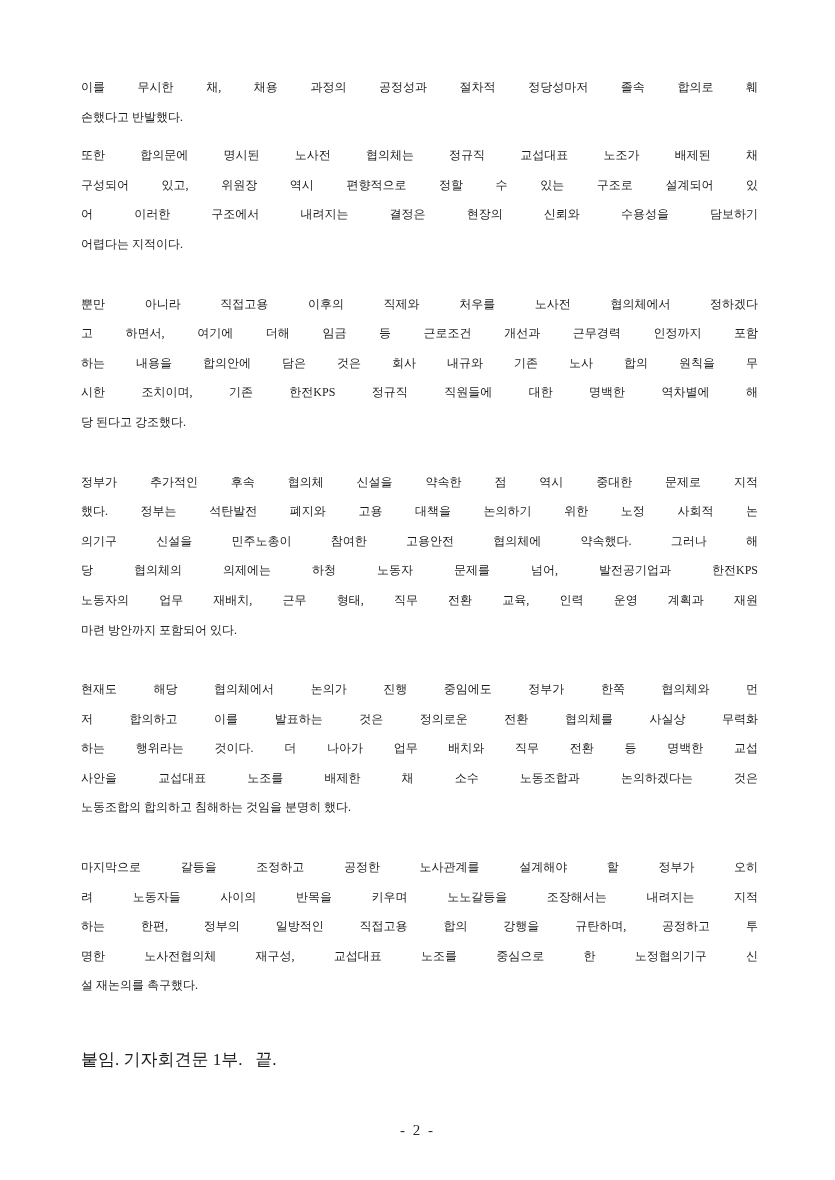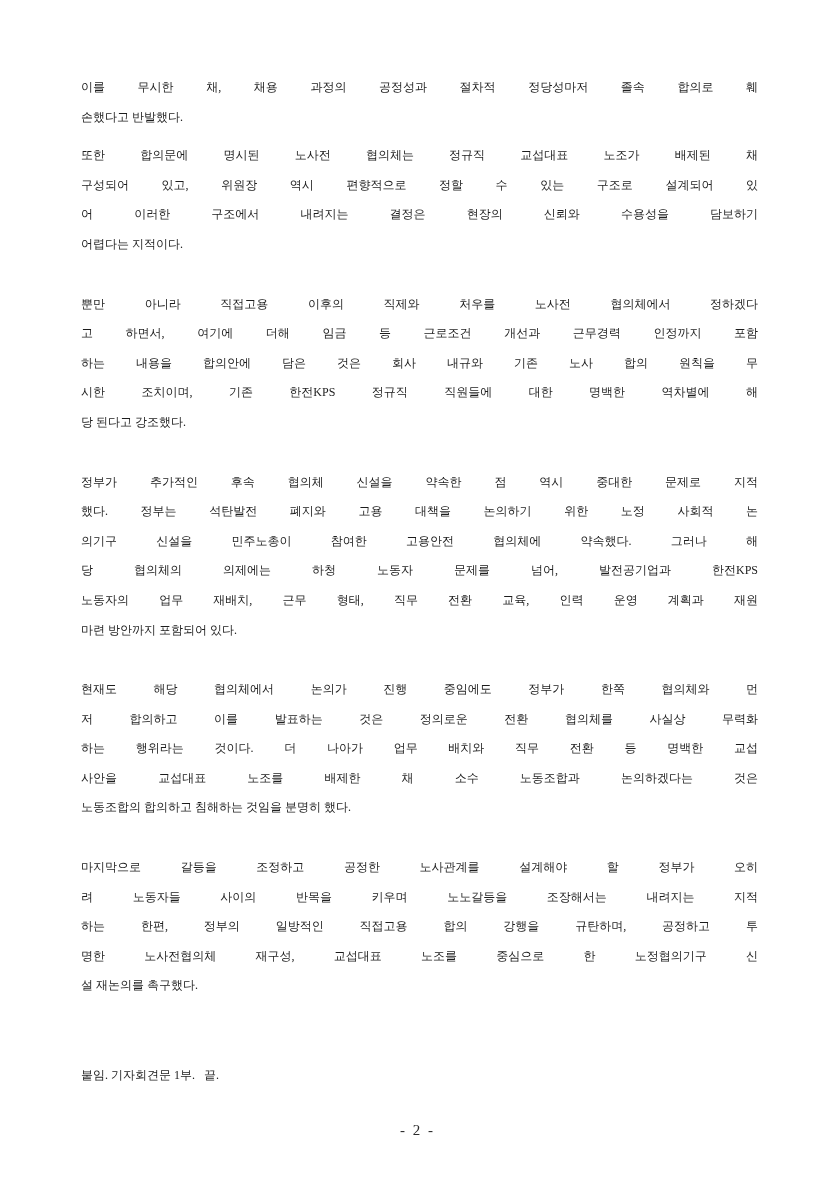--- a/index.html
+++ b/index.html
@@ -35,24 +35,24 @@
     text-align: left;
     text-align-last: left;
   }
   .para {
     margin: 0 0 30px 0;
   }
   .para.tight {
     margin-bottom: 9px;
   }
   .para.before-attachment {
-    margin-bottom: 60px;
+    margin-bottom: 44px;
   }
   .attachment {
-    font-size: 12px;
+    font-size: 17px;
     line-height: 29.6px;
     white-space: pre-wrap;
     text-align: left;
   }
   .page-number {
     position: absolute;
     left: 0;
     right: 0;
     top: 1122px;
     text-align: center;

